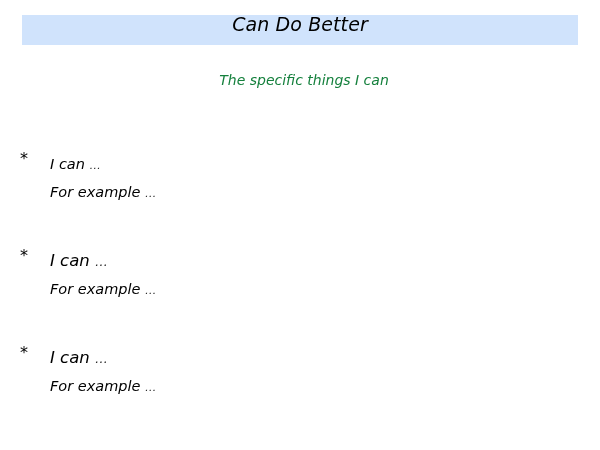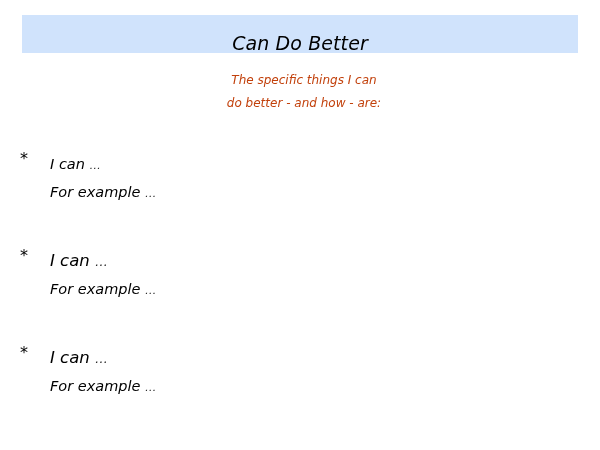--- a/index.html
+++ b/index.html
@@ -21,24 +21,24 @@
     width: 600px;
     height: 450px;
   }
 
   
   .title-band {
     position: absolute;
     left: 22px;
     top: 15px;
     width: 556px;
-    height: 38px;
+    height: 30px;
     background: #d0e3fc;
     display: flex;
-    align-items: flex-end;
+    align-items: flex-start;
     justify-content: center;
   }
   .title-text {
     font-style: italic;
     font-size: 19px;
     line-height: 1;
     color: #000000;
     letter-spacing: 0.1px;
     white-space: nowrap;
   }
@@ -47,23 +47,23 @@
   .subtitle {
     position: absolute;
     left: 0;
     top: 69px;
     width: 600px;
     text-align: center;
   }
   .subtitle-line {
     display: block;
     font-style: italic;
-    font-size: 12px;
+    font-size: 14px;
     line-height: 23px;
-    color: #c2410c;
+    color: #15803d;
     white-space: nowrap;
     margin-left: 8px;
   }
 
   
   .bullets {
     position: absolute;
     left: 0;
     top: 148px;
     width: 600px;
@@ -119,21 +119,20 @@
 <body>
 
 <div class="slide">
 
   <div class="title-band">
     <span class="title-text">Can Do Better</span>
   </div>
 
   <div class="subtitle">
     <span class="subtitle-line">The specific things I can</span>
-    <span class="subtitle-line">do better - and how - are:</span>
   </div>
 
   <div class="bullets">
 
     <div class="bullet-group">
       <span class="bullet-marker">*</span>
       <div class="bullet-main size-sm">
         <span>I can </span><span class="ellipsis">…</span>
       </div>
       <div class="bullet-sub">

